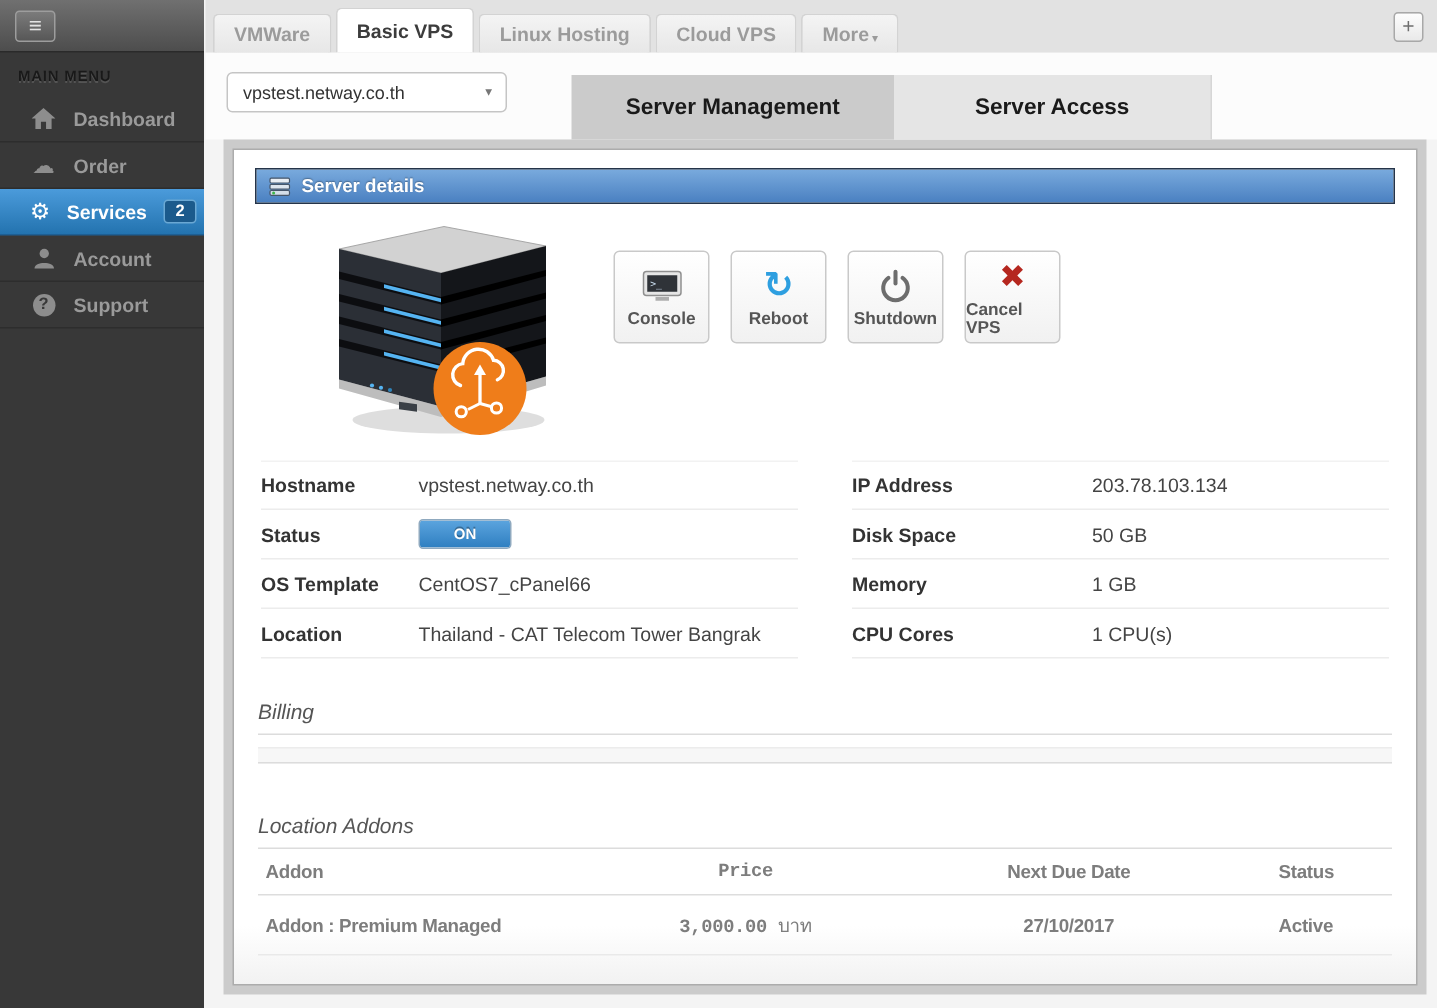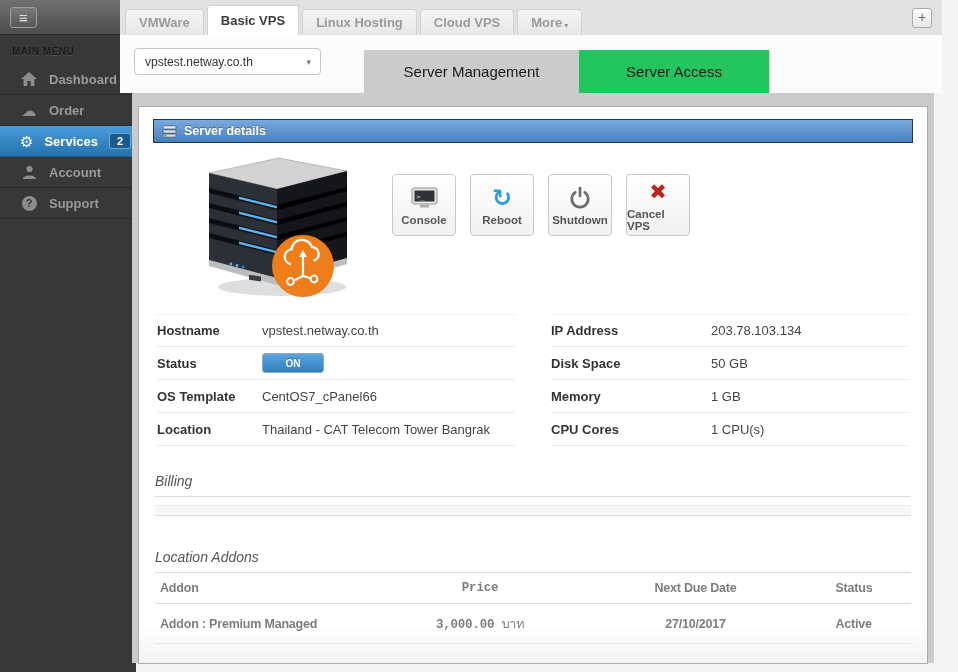--- a/index.html
+++ b/index.html
@@ -17,43 +17,43 @@
     border-bottom:1px solid #2d2d2d; color:#9a9a9a; font-size:13px; font-weight:bold; cursor:pointer; }
   .nav-icon { width:18px; text-align:center; color:#8d8d8d; font-size:15px; line-height:1; display:flex; justify-content:center; }
   .nav-item.active { background:linear-gradient(#4b9bdb,#2373af); color:#fff; border-bottom-color:#1d5f94; }
   .nav-item.active .nav-icon { color:#fff; }
   .q-circle { width:15px; height:15px; border-radius:50%; background:#8d8d8d; color:#383838;
     font-size:11px; font-weight:bold; text-align:center; line-height:15px; }
   .nav-badge { margin-left:auto; background:#1b5a8c; border:1px solid #6aa8d4; border-radius:3px;
     color:#fff; font-size:11px; font-weight:bold; padding:1px 7px; }
 
   
-  .main { position:absolute; left:120px; top:0; width:822px; height:672px; }
+  .main { position:absolute; left:137px; top:0; width:822px; height:672px; }
 
   .tabstrip { height:35px; background:#e2e2e2; display:flex; align-items:flex-end; padding-left:5px; position:relative; }
   .ptab { height:26px; margin-right:3px; padding:0 13px; display:flex; align-items:center;
     font-size:13px; font-weight:bold; color:#9b9b9b; cursor:pointer;
     background:linear-gradient(#f4f4f4,#e7e7e7); border:1px solid #d3d3d3; border-bottom:none; border-radius:4px 4px 0 0; }
   .ptab.active { height:30px; background:#fff; color:#3c3c3c; }
   .ptab .caret { font-size:8px; margin-left:2px; transform:translateY(3px); }
   .add-btn { position:absolute; right:10px; top:8px; width:20px; height:20px; border:1px solid #a8a8a8; border-radius:3px;
     background:linear-gradient(#fdfdfd,#e9e9e9); color:#6f6f6f; font-size:14px; line-height:17px; text-align:center; cursor:pointer; }
 
   .toolbar-row { height:58px; background:#fcfcfc; display:flex; }
   .server-select { margin:13px 0 0 14px; width:187px; height:27px; border:1px solid #c5c5c5; border-radius:4px; background:#fff;
     display:flex; align-items:center; justify-content:space-between; padding:0 9px 0 10px; font-size:12px; color:#333; cursor:pointer; }
   .server-select .caret { font-size:9px; color:#777; }
   .view-tabs { margin-left:43px; display:flex; align-self:flex-end; }
-  .vtab { height:43px; display:flex; align-items:center; justify-content:center; font-size:15px; color:#1a1a1a; cursor:pointer; }
+  .vtab { height:43px; display:flex; align-items:center; justify-content:center; font-size:15px; color:#1a1a1a; cursor:pointer;font-weight:bold; }
   .vtab.active { width:215px; background:#cbcbcb; }
-  .vtab:not(.active) { width:191px; background:#22c55e; border-right:1px solid #d6d6d6; }
+  .vtab:not(.active) { width:212px; background:#e5e5e5; border-right:1px solid #d6d6d6; }
 
   
   .panel-frame { margin-left:12px; width:802px; height:570px; background:#cbcbcb; padding:6px; }
-  .panel { width:100%; height:100%; background:linear-gradient(#ffffff 93%,#f2f2f2); border:1px solid #acacac; padding:12px 14px; position:relative;margin-top:7px; }
+  .panel { width:100%; height:100%; background:linear-gradient(#ffffff 93%,#f2f2f2); border:1px solid #acacac; padding:12px 14px; position:relative; }
   .panel-header { height:24px; background:linear-gradient(#79aadd,#4a80c1); border:1px solid #253449;
     display:flex; align-items:center; gap:7px; padding:0 8px; color:#fff; font-size:12.5px; font-weight:bold;
     text-shadow:0 -1px 1px rgba(0,0,0,.35); }
 
   .top-section { display:flex; margin-top:9px; height:150px; }
   .server-art { margin-left:26px; width:195px; height:150px; flex:none; }
   .actions { display:flex; gap:14px; margin:22px 0 0 18px; }
   .action-btn { width:64px; height:62px; border:1px solid #c9c9c9; border-radius:4px; cursor:pointer;
     background:linear-gradient(#ffffff,#f1f1f1); display:flex; flex-direction:column; align-items:center; justify-content:center; gap:3px; }
   .action-ico { height:26px; display:flex; align-items:center; justify-content:center; }

